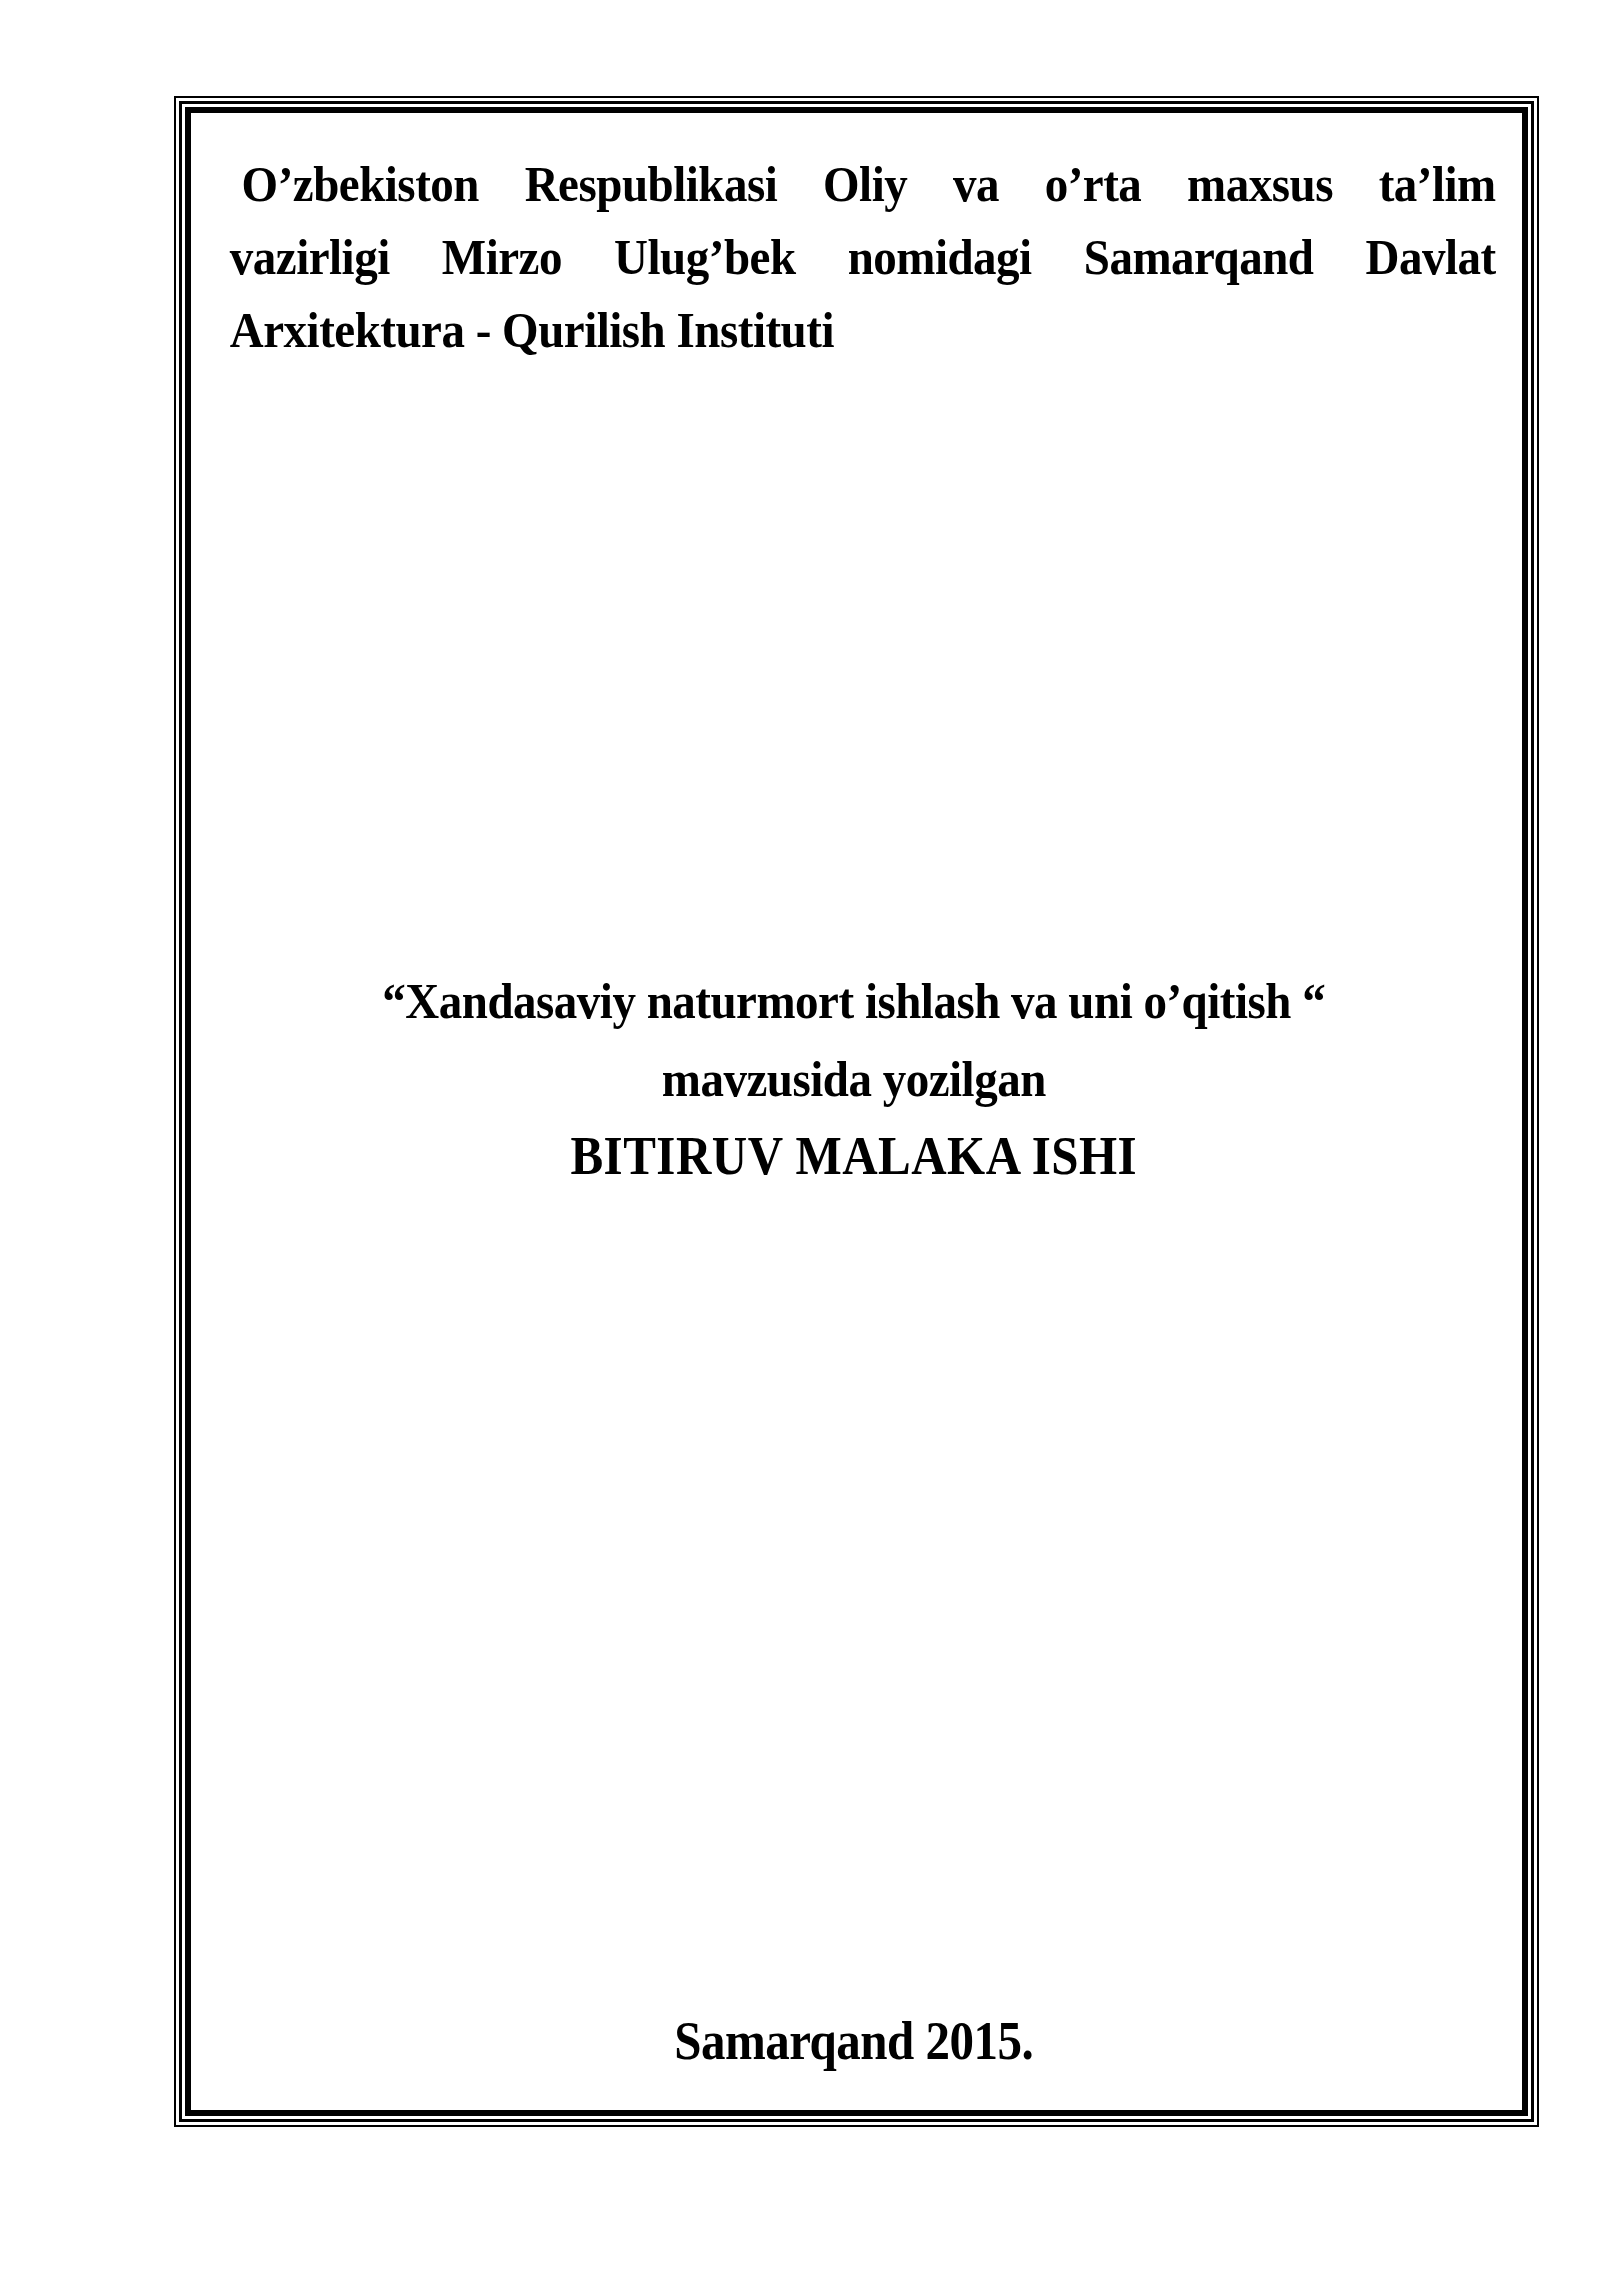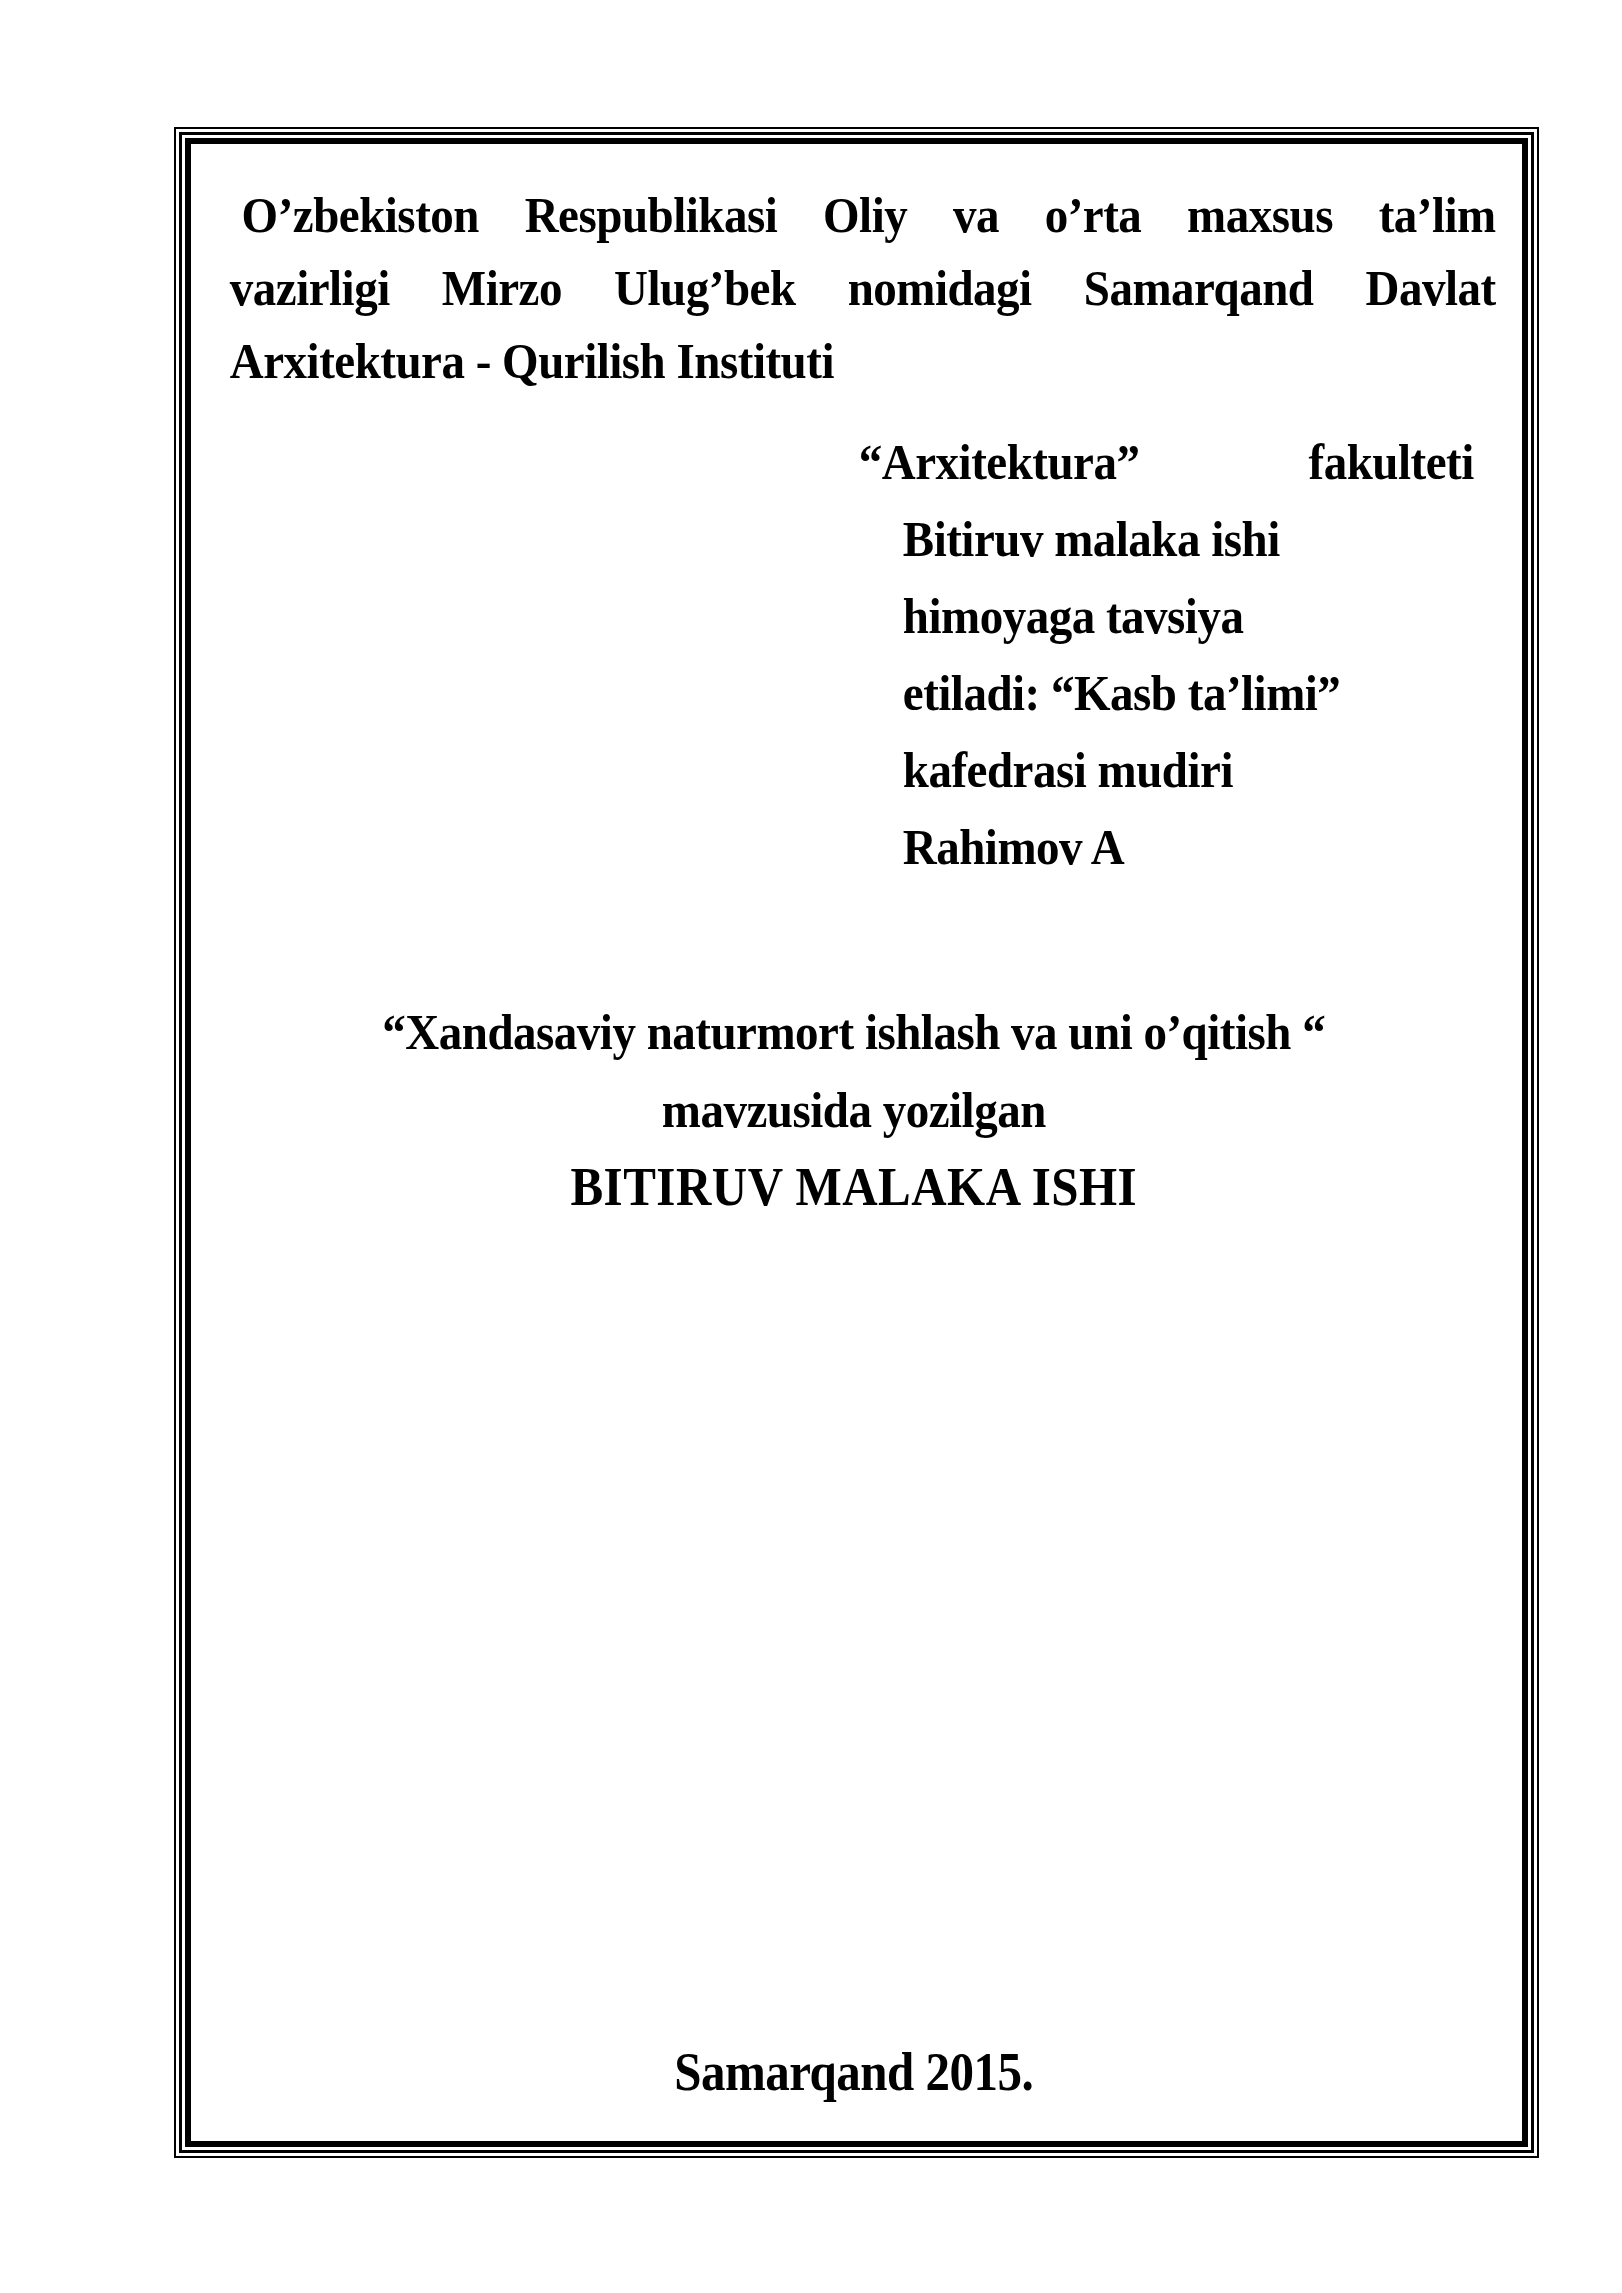--- a/index.html
+++ b/index.html
@@ -13,21 +13,20 @@
     color: #000000;
     overflow: hidden;
   }
   
   .frame-outer {
     position: absolute;
     left: 174px; top: 96px;
     width: 1365px; height: 2031px;
     border: 2.9px solid #000;
     box-sizing: border-box;
-    margin-top: 31px;
   }
   .frame-mid   { position: absolute; inset: 2.9px; border: 3.9px solid #000; }
   .frame-inner { position: absolute; inset: 2.9px; border: 6.9px solid #000; }
   .content     { position: absolute; inset: 0; }
 
   .block { position: absolute; }
   .ln {
     white-space: normal;
     letter-spacing: -0.5px;
     transform: scaleY(1.10);
@@ -62,28 +61,20 @@
     <div class="frame-mid">
       <div class="frame-inner">
         <div class="content">
 
           <div class="block header">
             <div class="ln jl ind">O’zbekiston Respublikasi Oliy va o’rta maxsus ta’lim</div>
             <div class="ln jl">vazirligi Mirzo Ulug’bek nomidagi Samarqand Davlat</div>
             <div class="ln">Arxitektura - Qurilish Instituti</div>
           </div>
 
-          <div class="block approval">
-            <div class="ln jl">“Arxitektura” fakulteti</div>
-            <div class="ln hang">Bitiruv malaka ishi</div>
-            <div class="ln hang">himoyaga tavsiya</div>
-            <div class="ln hang">etiladi: “Kasb ta’limi”</div>
-            <div class="ln hang">kafedrasi mudiri</div>
-            <div class="ln hang">Rahimov A</div>
-          </div>
 
           <div class="block title">
             <div class="ln">“Xandasaviy naturmort ishlash va uni o’qitish “</div>
             <div class="ln">mavzusida yozilgan</div>
             <div class="ln caps">BITIRUV MALAKA ISHI</div>
           </div>
 
 
           <div class="block footer">
             <div class="ln">Samarqand 2015.</div>

